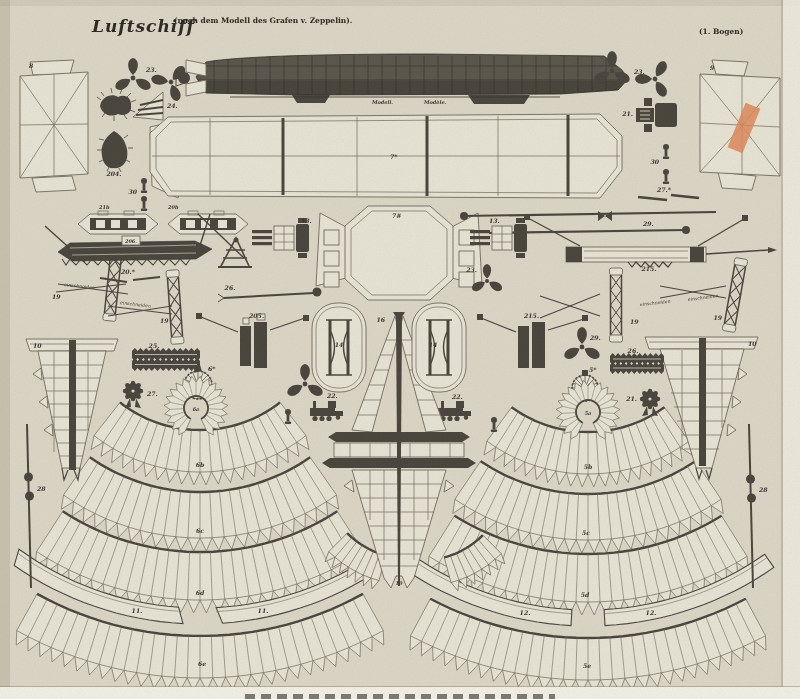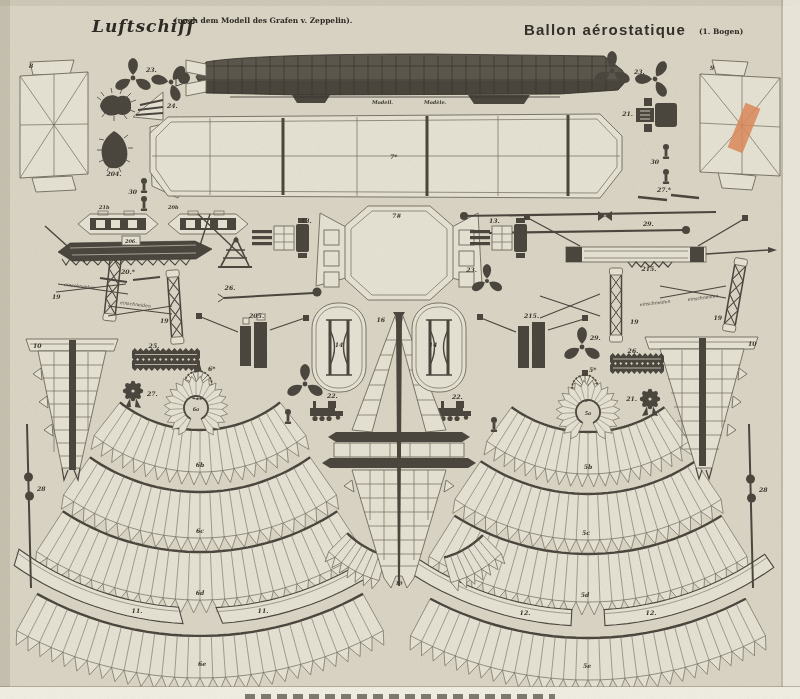--- a/index.html
+++ b/index.html
@@ -20,21 +20,20 @@
   .ink{fill:#47433b;}
   text{user-select:none;}
 </style>
 </head>
 <body>
 
 <div class="sheet">
 
   <span class="hdr t1">Luftschiff</span>
   <span class="hdr t2">(nach dem Modell des Grafen v. Zeppelin).</span>
-  <span class="hdr t3">Ballon aérostatique</span>
   <span class="hdr t4">(1. Bogen)</span>
 
   <svg width="800" height="699" viewBox="0 0 800 699">
     <defs>
       <clipPath id="hullclip">
         <path d="M196,77 L206,62 C240,56 330,54 430,54 L604,56 L622,70 L628,79 L618,90 L560,94 L300,95 L206,93 Z"></path>
       </clipPath>
       <g id="P3">
         <path class="ink" d="M0,-3 C-7,-9 -6,-19 0,-20 C6,-19 7,-9 0,-3 Z"></path>
         <path class="ink" transform="rotate(120)" d="M0,-3 C-7,-9 -6,-19 0,-20 C6,-19 7,-9 0,-3 Z"></path>

